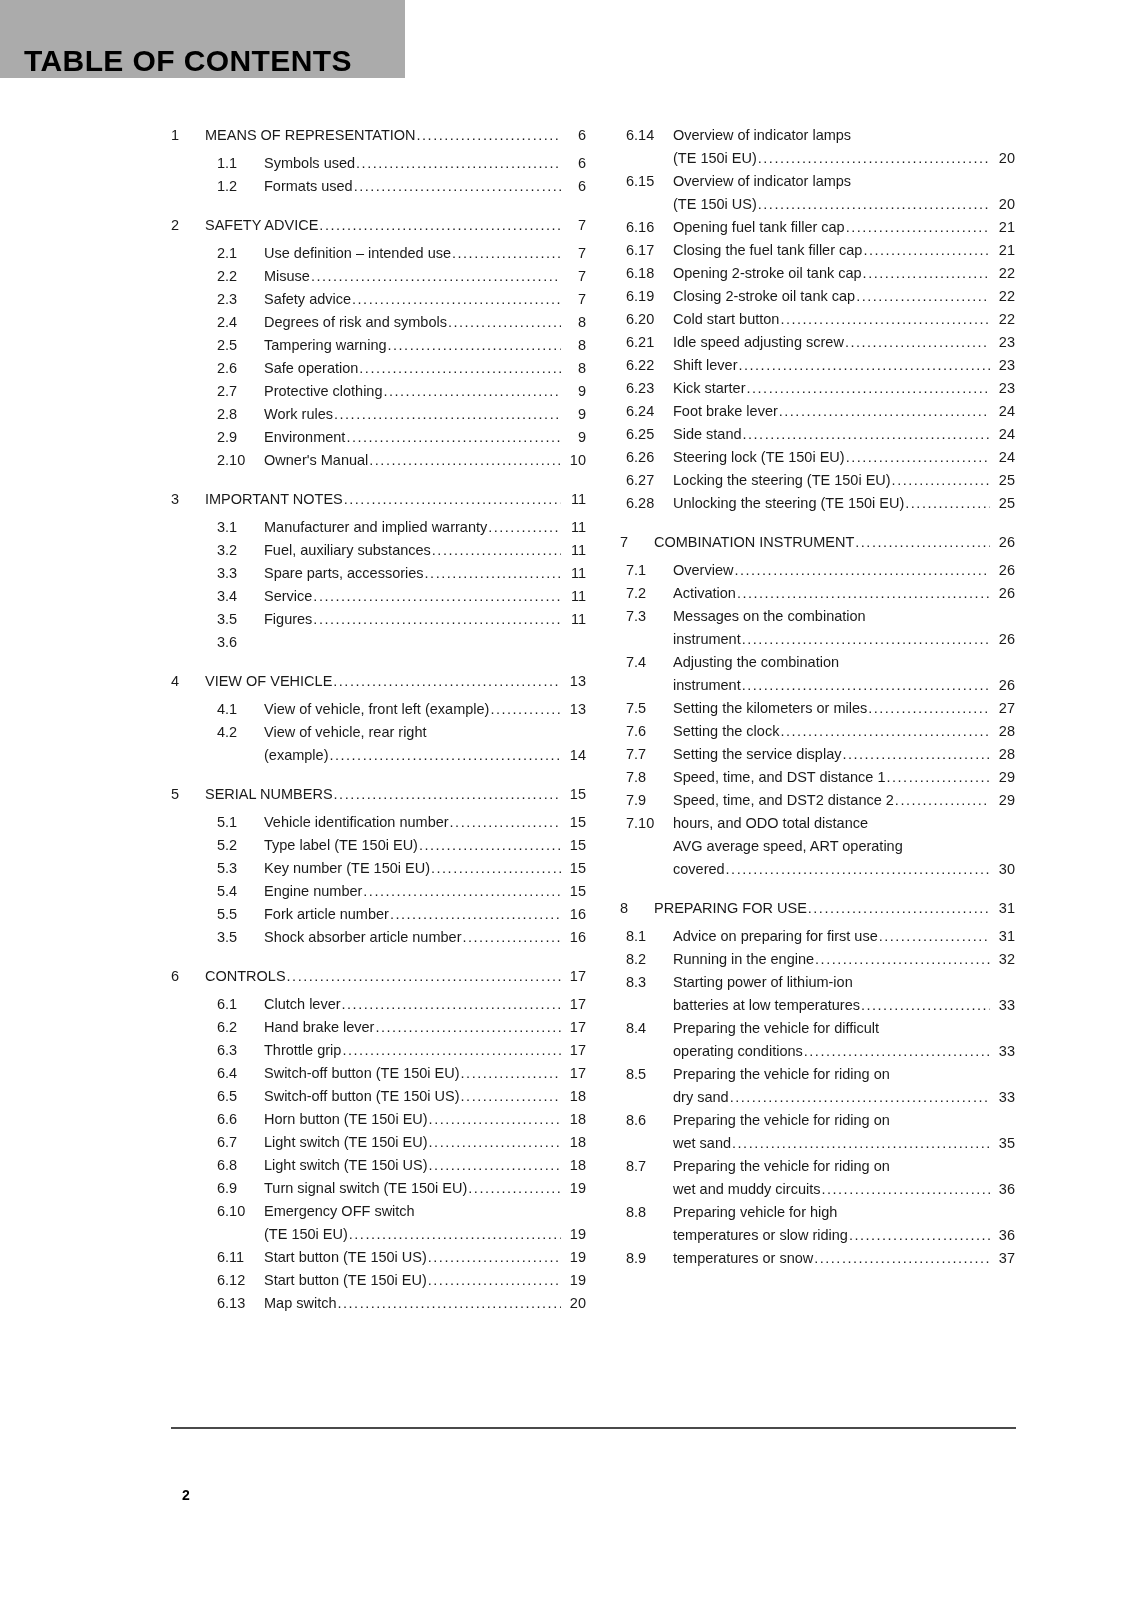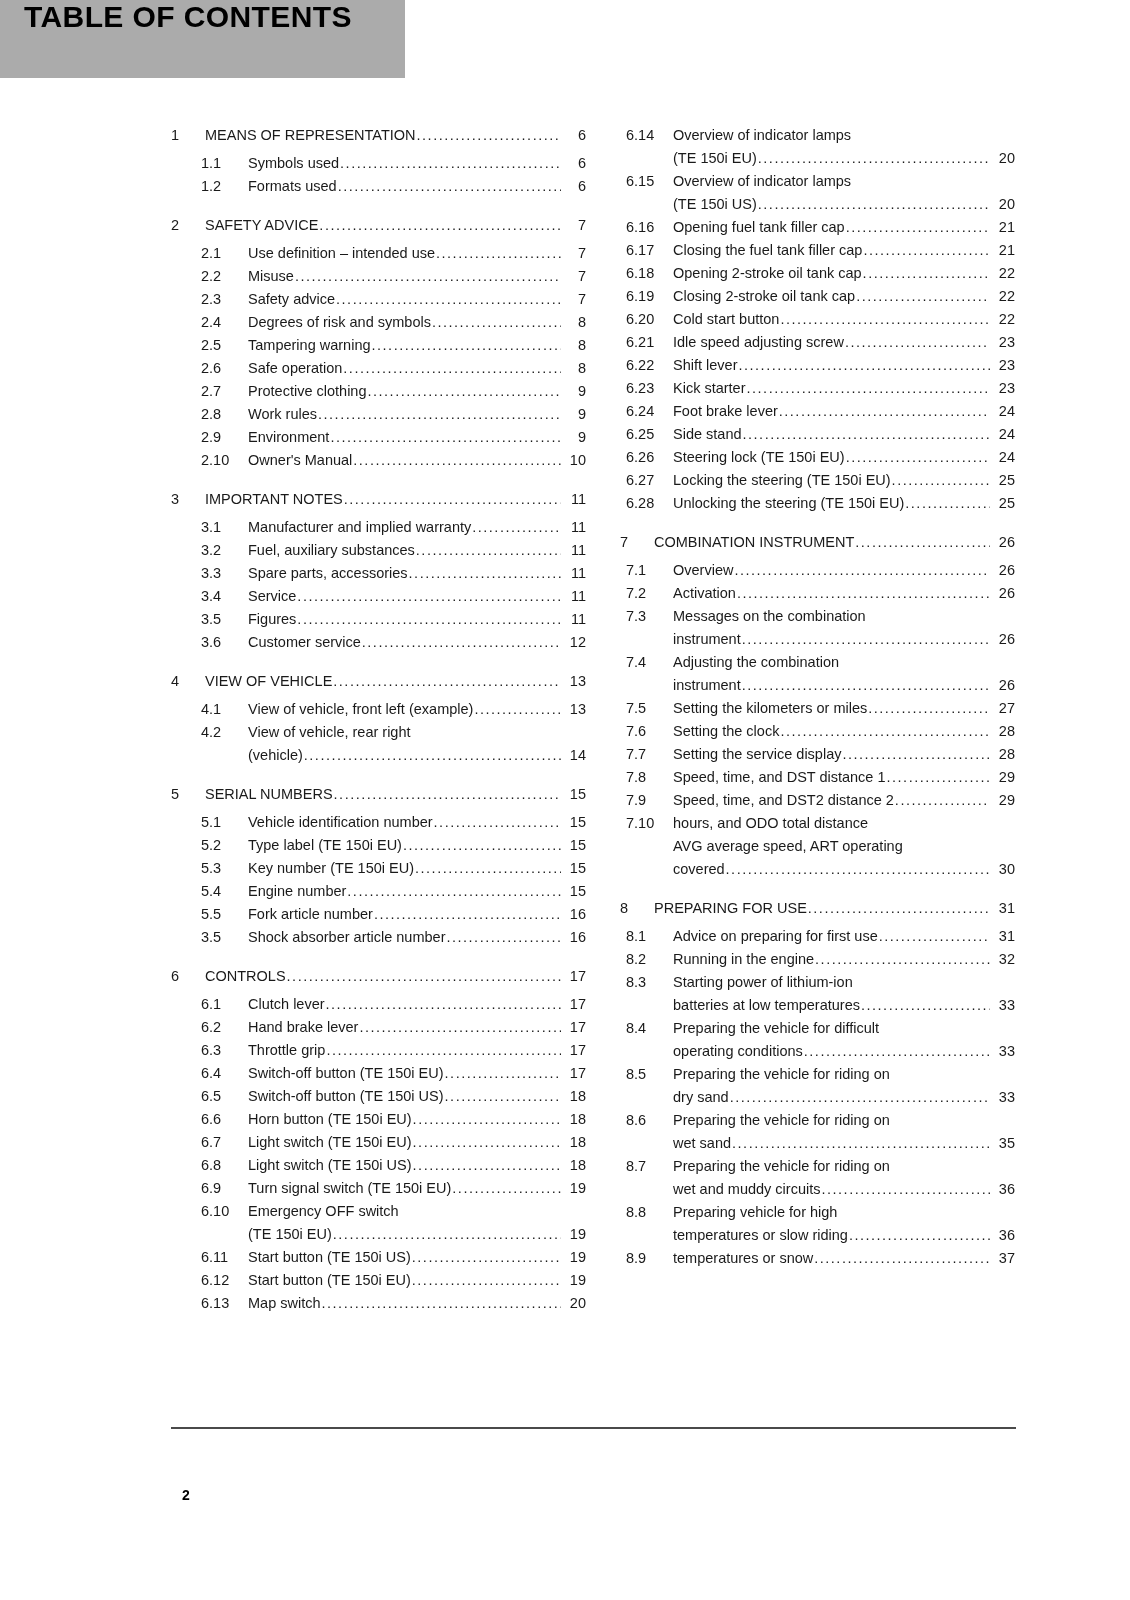--- a/index.html
+++ b/index.html
@@ -18,21 +18,21 @@
 
   
   #header-banner {
     position: absolute;
     left: 0;
     top: 0;
     width: 405px;
     height: 78px;
     background: #ababab;
     display: flex;
-    align-items: flex-start;
+    align-items: flex-end;
   }
   #header-title {
     font-size: 30px;
     font-weight: bold;
     letter-spacing: 0.4px;
     padding-left: 24px;
     color: #000;
     white-space: nowrap;
   }
 
@@ -65,21 +65,21 @@
   .toc-entry.chapter:first-child { margin-top: 0; }
 
   .toc-entry.sub { margin-top: 0; }
 
   
   .num {
     flex: 0 0 auto;
     white-space: nowrap;
   }
   #toc-column-left .toc-entry.chapter .num { width: 34px; }
-  #toc-column-left .toc-entry.sub     .num { width: 47px; margin-left: 30px; }
+  #toc-column-left .toc-entry.sub     .num { width: 47px; margin-left: 46px; }
   #toc-column-right .toc-entry.chapter .num { width: 34px; }
   #toc-column-right .toc-entry.sub     .num { width: 47px; margin-left: 6px; }
 
   
   .titlewrap {
     flex: 1 1 auto;
     min-width: 0;
   }
   .leaderline {
     display: flex;
@@ -333,27 +333,20 @@
         <div class="titlewrap">
           <div class="leaderline">
             <span class="ttext">Figures</span>
             <span class="dots"></span>
             <span class="pg">11</span>
           </div>
         </div>
       </div>
       <div class="toc-entry sub">
         <span class="num">3.6</span>
-        <div class="titlewrap">
-          <div class="leaderline">
-            <span class="ttext">Customer service</span>
-            <span class="dots"></span>
-            <span class="pg">12</span>
-          </div>
-        </div>
       </div>
       <div class="toc-entry chapter">
         <span class="num">4</span>
         <div class="titlewrap">
           <div class="leaderline">
             <span class="ttext">VIEW OF VEHICLE</span>
             <span class="dots"></span>
             <span class="pg">13</span>
           </div>
         </div>
@@ -366,21 +359,21 @@
             <span class="dots"></span>
             <span class="pg">13</span>
           </div>
         </div>
       </div>
       <div class="toc-entry sub">
         <span class="num">4.2</span>
         <div class="titlewrap">
           <div><span class="ttext">View of vehicle, rear right</span></div>
           <div class="leaderline">
-            <span class="ttext">(vehicle)</span>
+            <span class="ttext">(example)</span>
             <span class="dots"></span>
             <span class="pg">14</span>
           </div>
         </div>
       </div>
       <div class="toc-entry chapter">
         <span class="num">5</span>
         <div class="titlewrap">
           <div class="leaderline">
             <span class="ttext">SERIAL NUMBERS</span>

